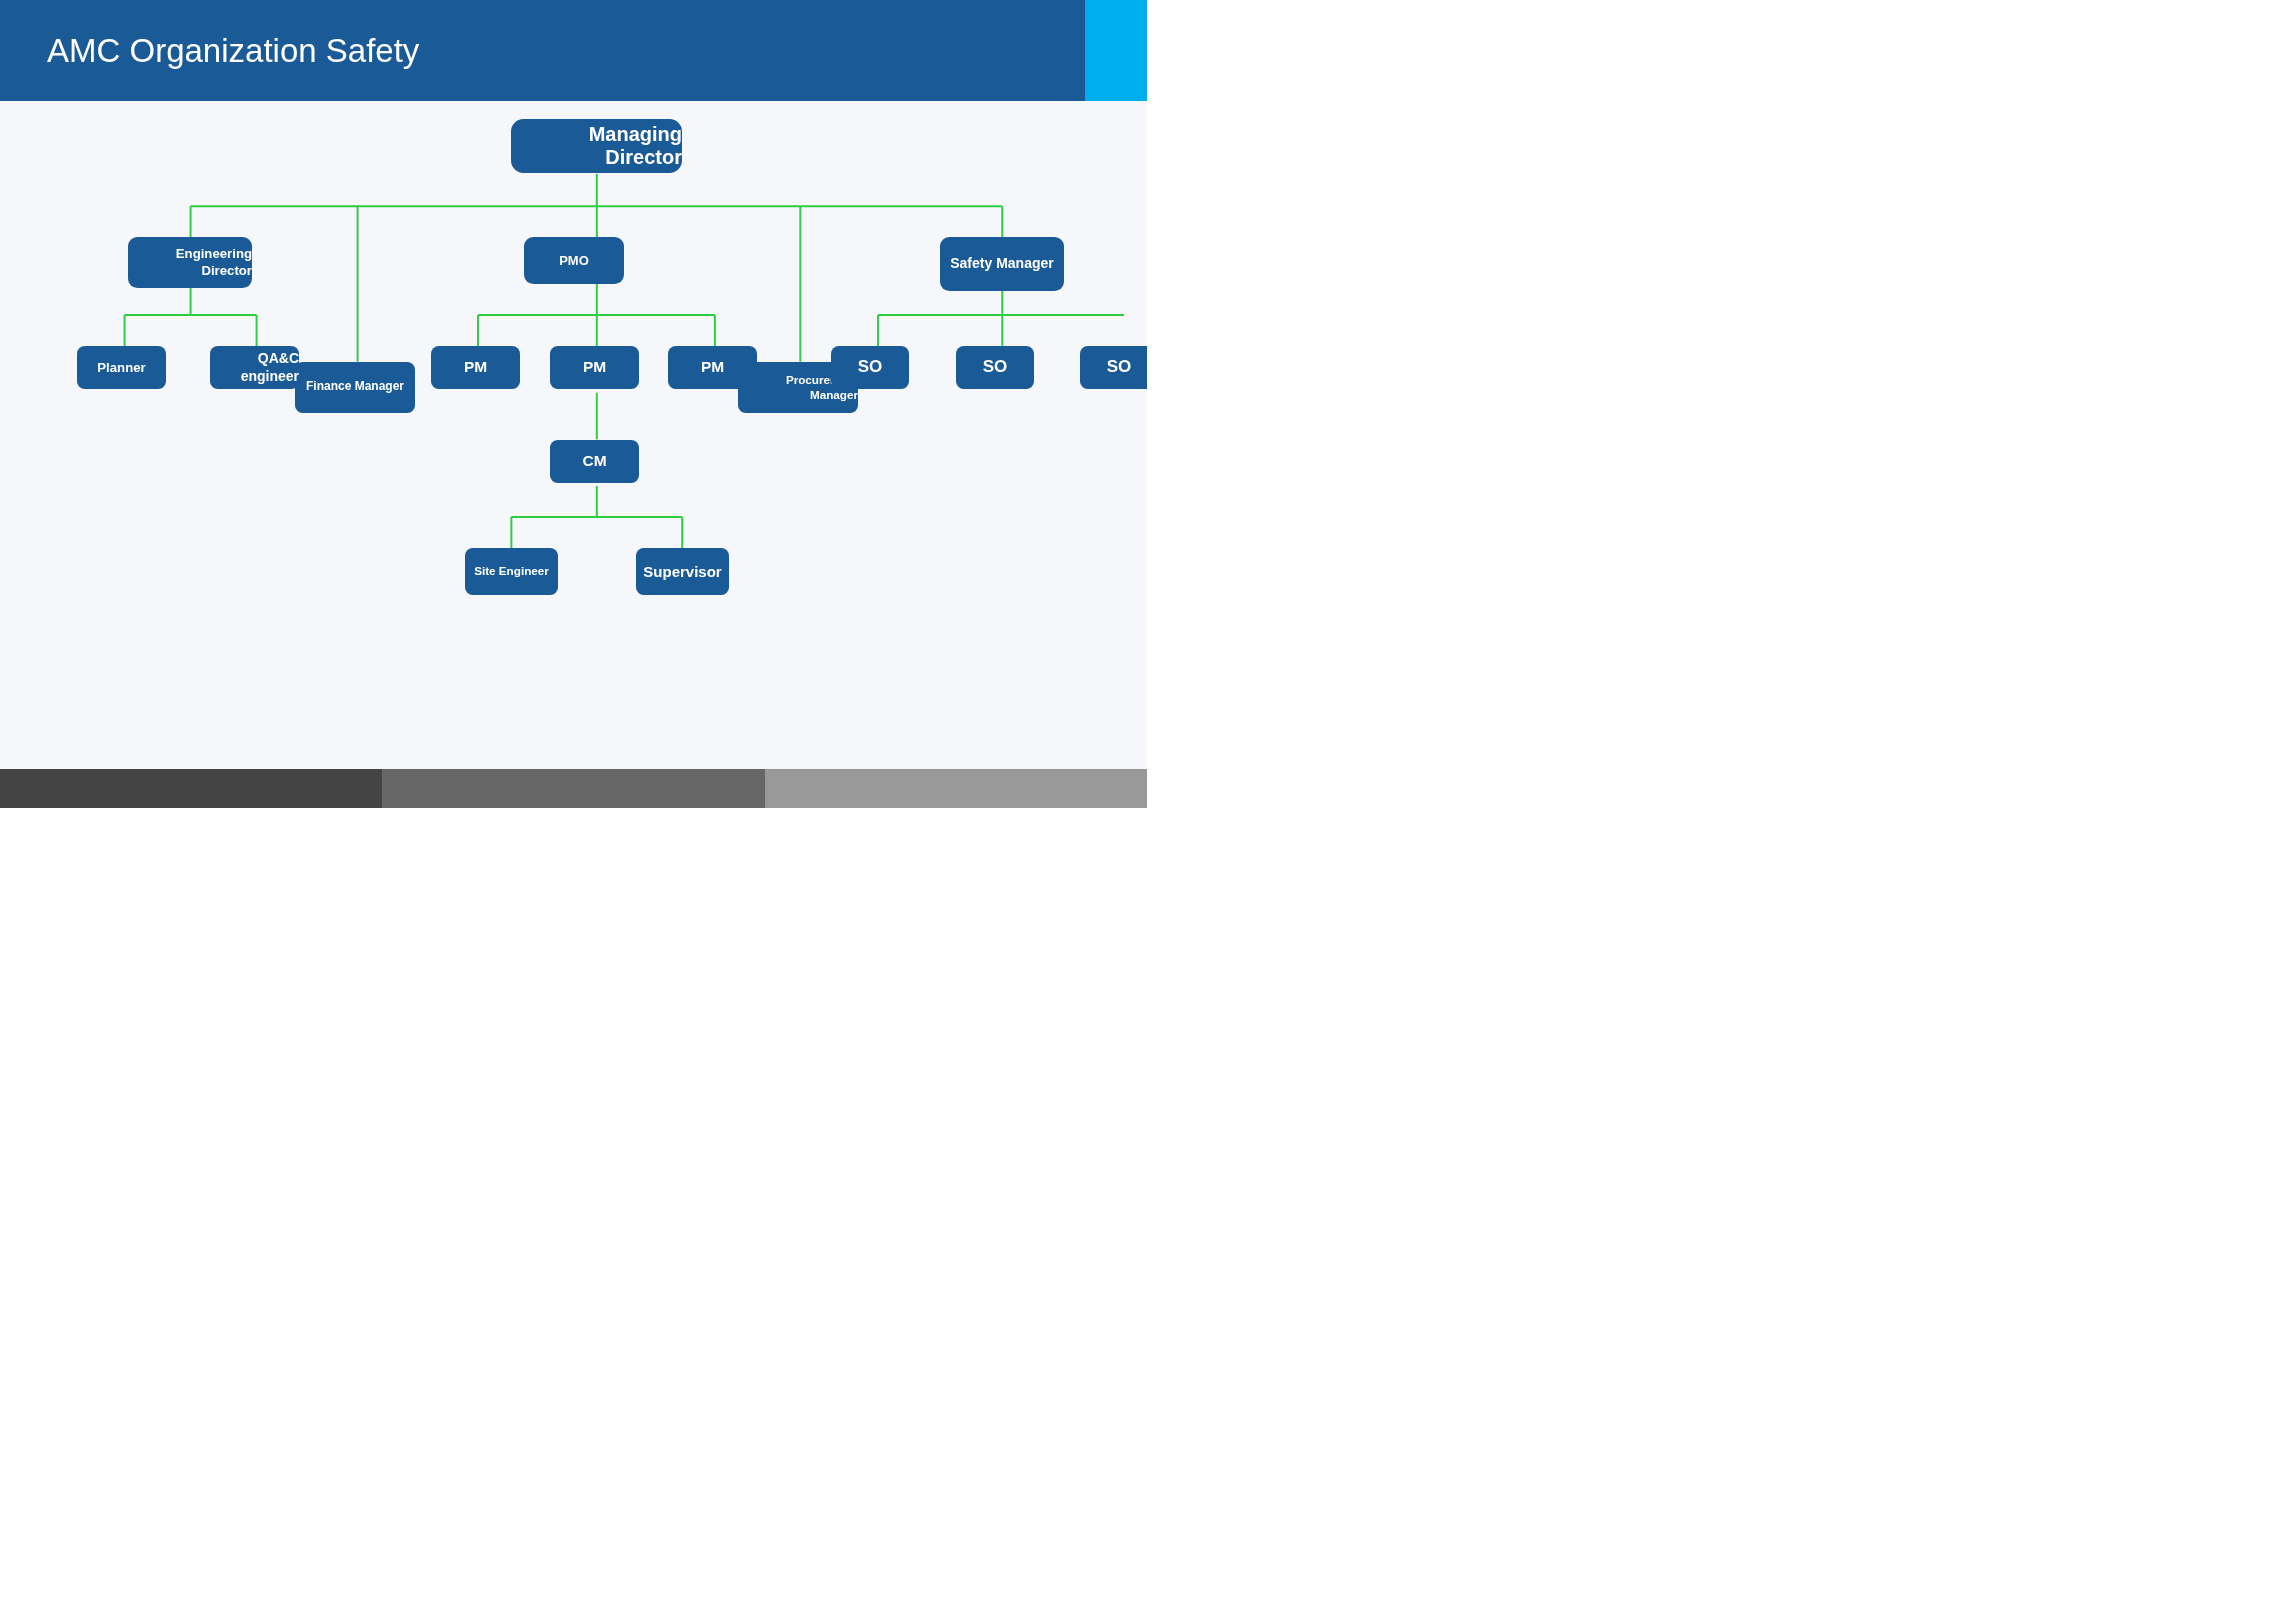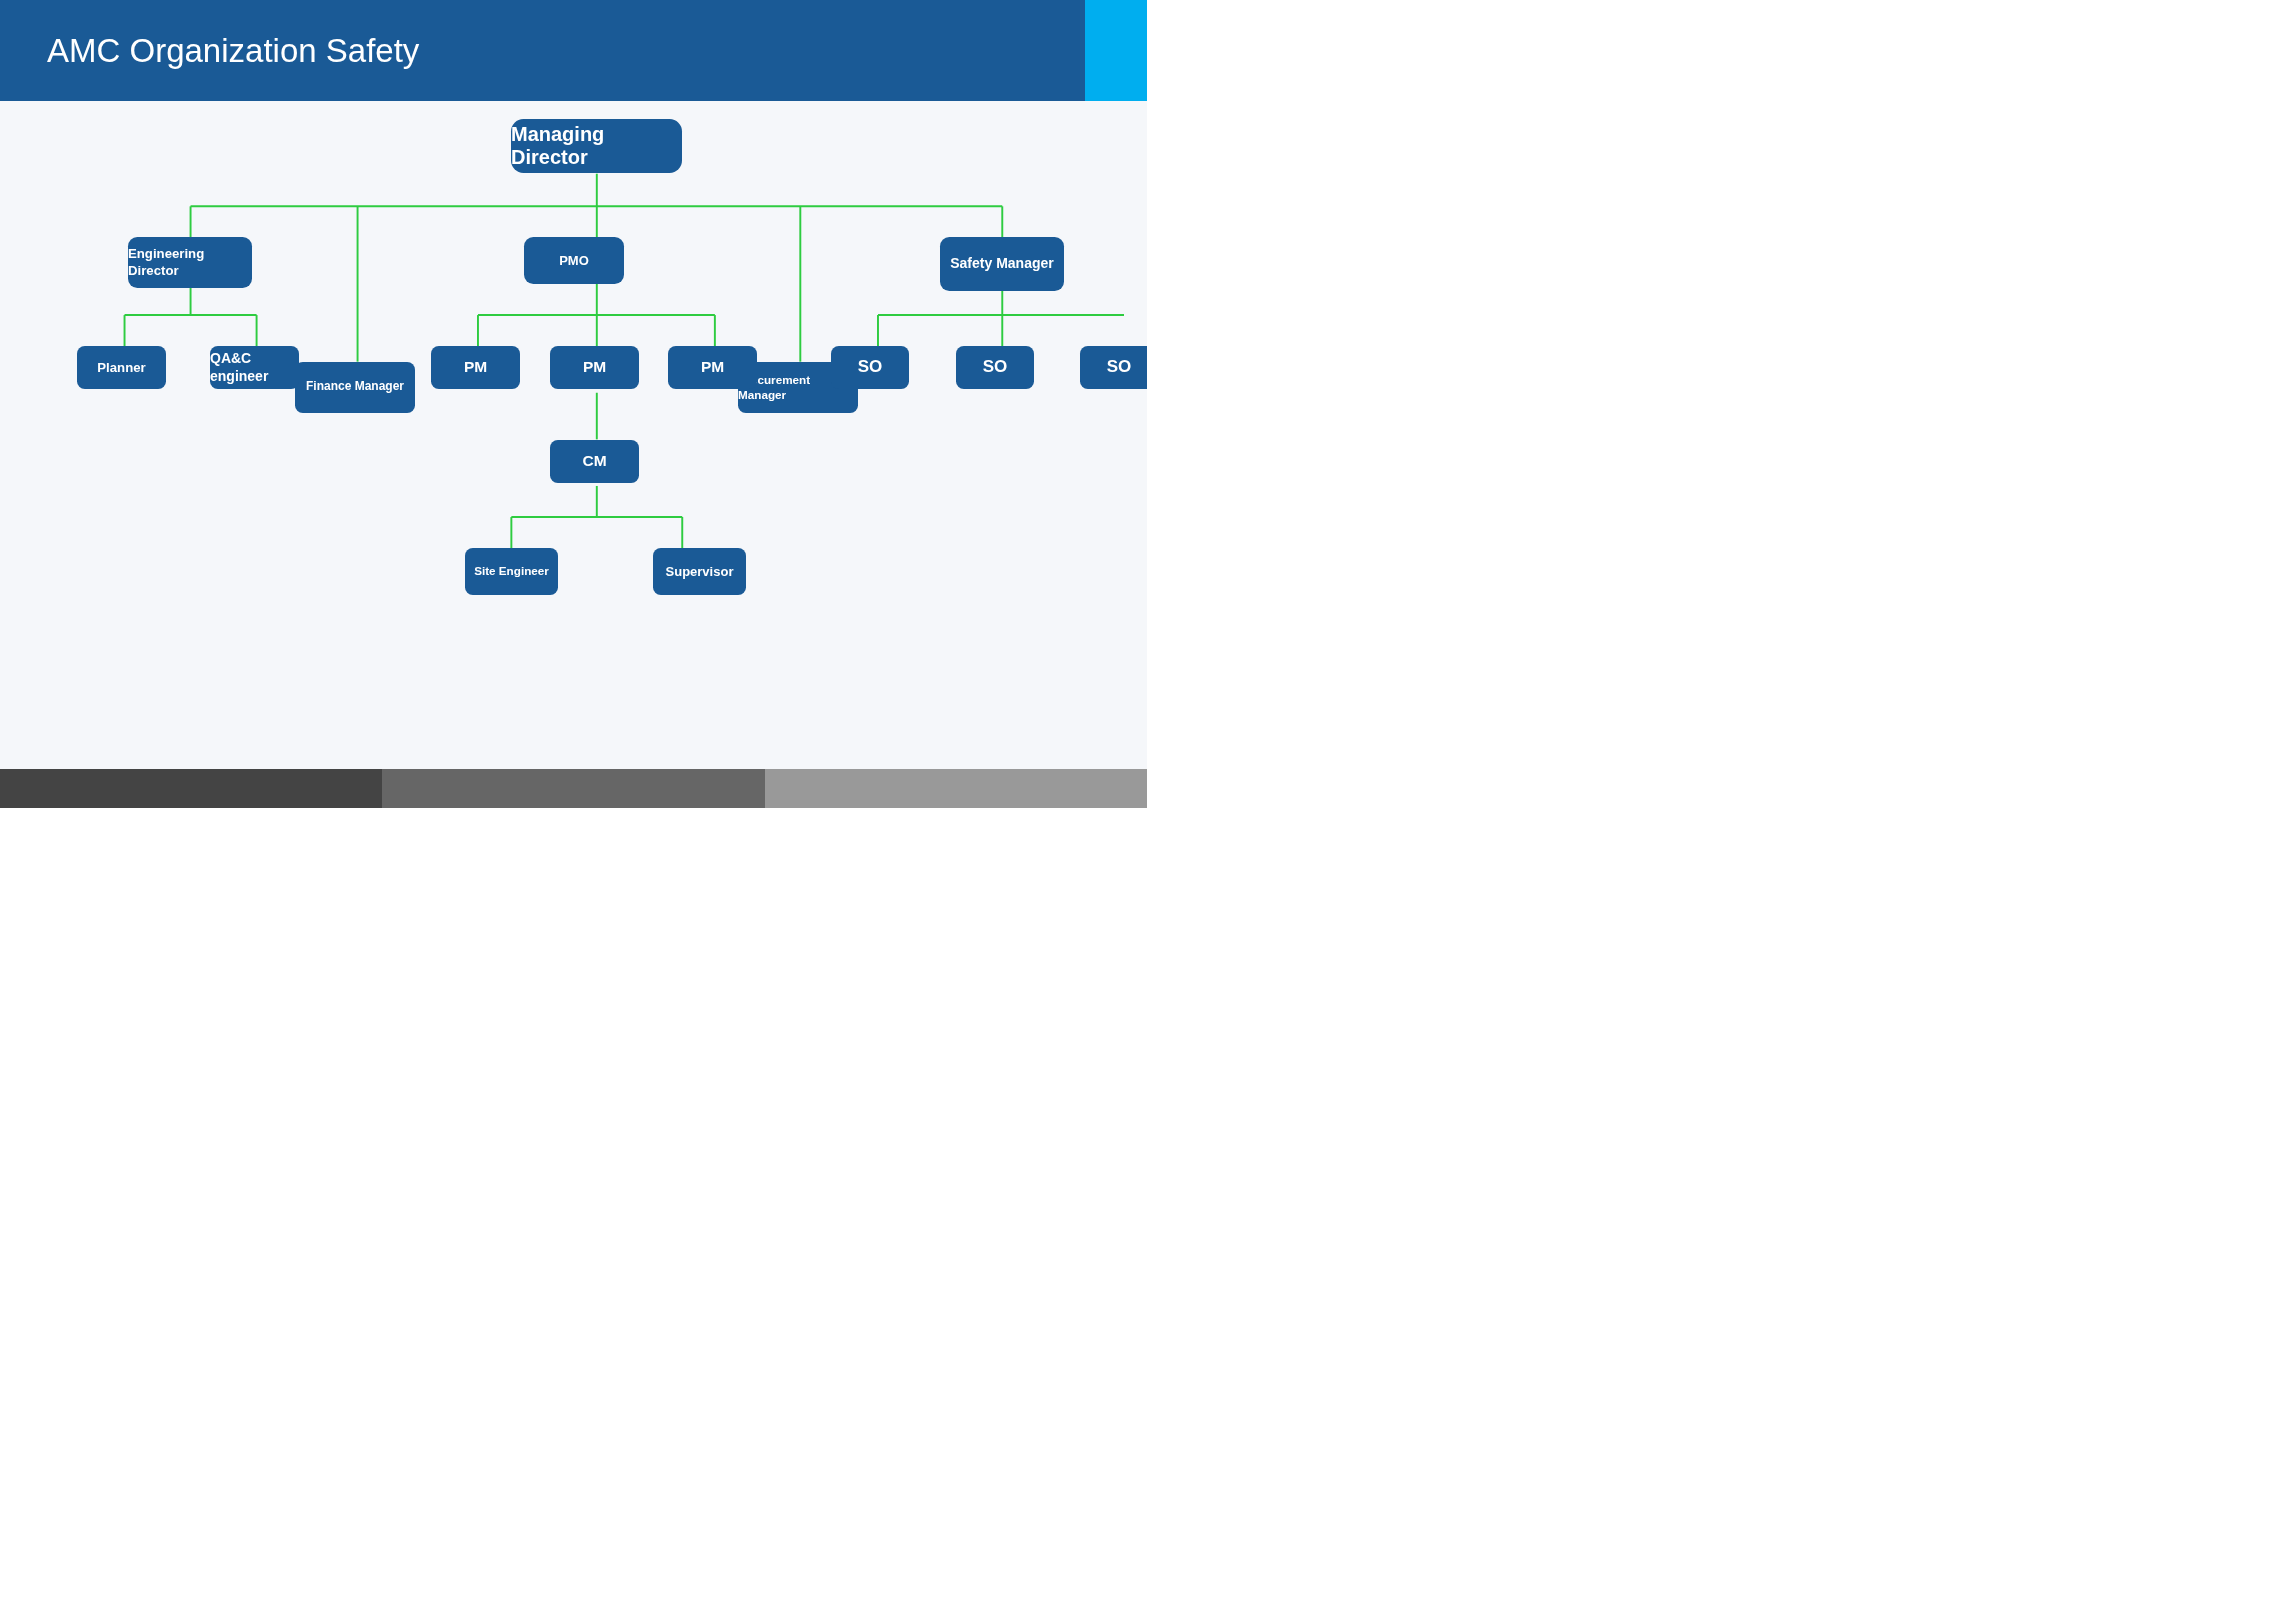--- a/index.html
+++ b/index.html
@@ -70,21 +70,21 @@
     }
 
     
     .node {
       background: #1a5a96;
       color: white;
       border-radius: 9.3px;
       display: flex;
       align-items: center;
       justify-content: center;
-      text-align: left;
+      text-align: right;
       font-weight: bold;
       position: absolute;
     }
 
     .node-lg {
       width: 171px;
       height: 54px;
       font-size: 20px;
       border-radius: 12.4px;
     }
@@ -189,21 +189,21 @@
     <div class="node node-sm" style="left: 408px; top: 229px; width: 89px; height: 43px; font-size: 15.5px;">PM</div>
 
     <div class="node node-sm" style="left: 527px; top: 229px; width: 89px; height: 43px; font-size: 15.5px;">PM</div>
 
     <div class="node node-sm" style="left: 645px; top: 229px; width: 89px; height: 43px; font-size: 15.5px;">PM</div>
 
     <div class="node node-sm" style="left: 527px; top: 323px; width: 89px; height: 43px; font-size: 15.5px;">CM</div>
 
     <div class="node node-sm" style="left: 442px; top: 431px; width: 93px; height: 47px; font-size: 11.7px; line-height: 1.3;">Site Engineer</div>
 
-    <div class="node node-sm" style="left: 630px; top: 431px; width: 93px; height: 47px; font-size: 13px;">Supervisor</div>
+    <div class="node node-sm" style="left: 613px; top: 431px; width: 93px; height: 47px; font-size: 15px;">Supervisor</div>
 
     <div class="node node-sm" style="left: 808px; top: 229px; width: 78px; height: 43px; font-size: 17px;">SO</div>
 
     <div class="node node-sm" style="left: 933px; top: 229px; width: 78px; height: 43px; font-size: 17px;">SO</div>
 
     <div class="node node-sm" style="left: 1057px; top: 229px; width: 78px; height: 43px; font-size: 17px;">SO</div>
 
   </div>
 </div>
 

